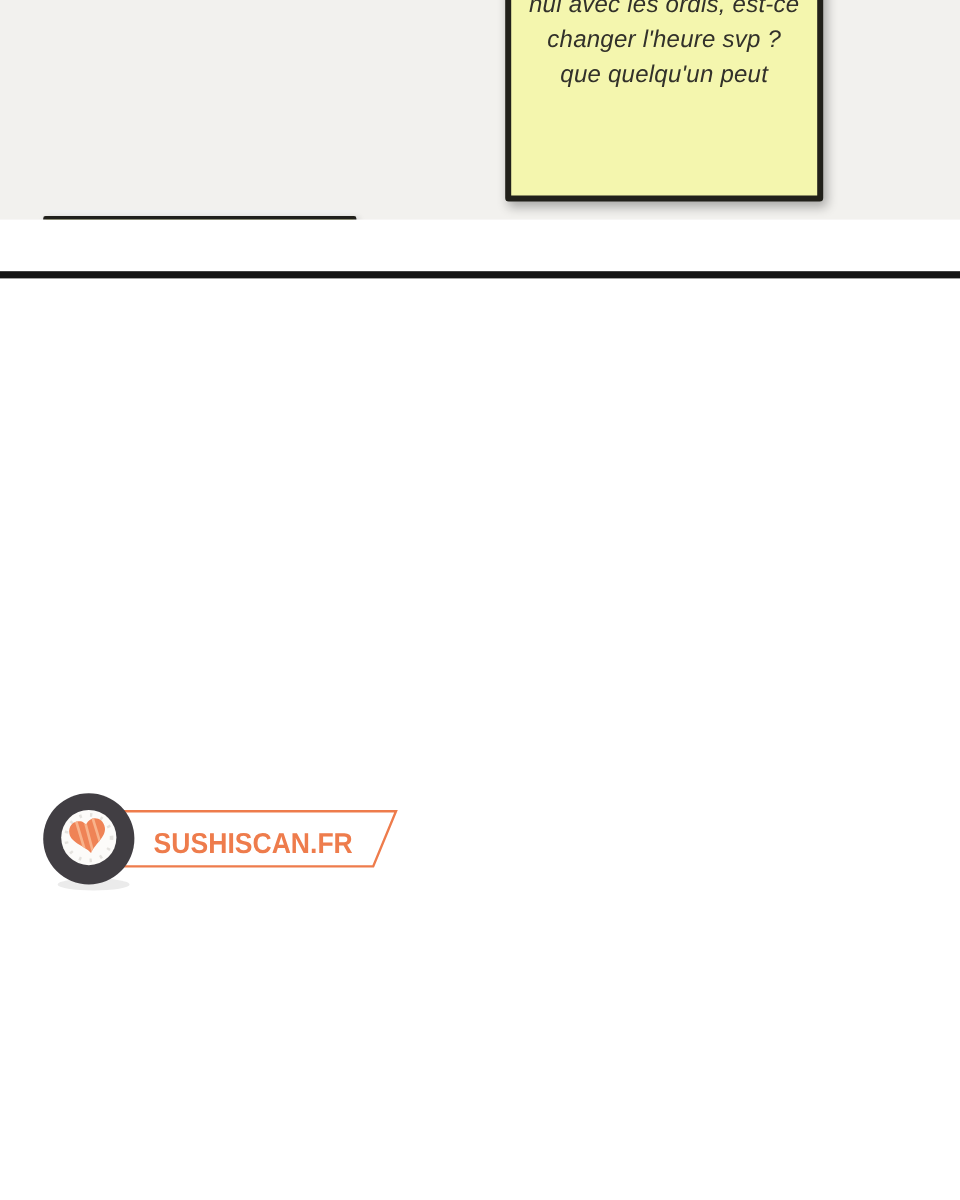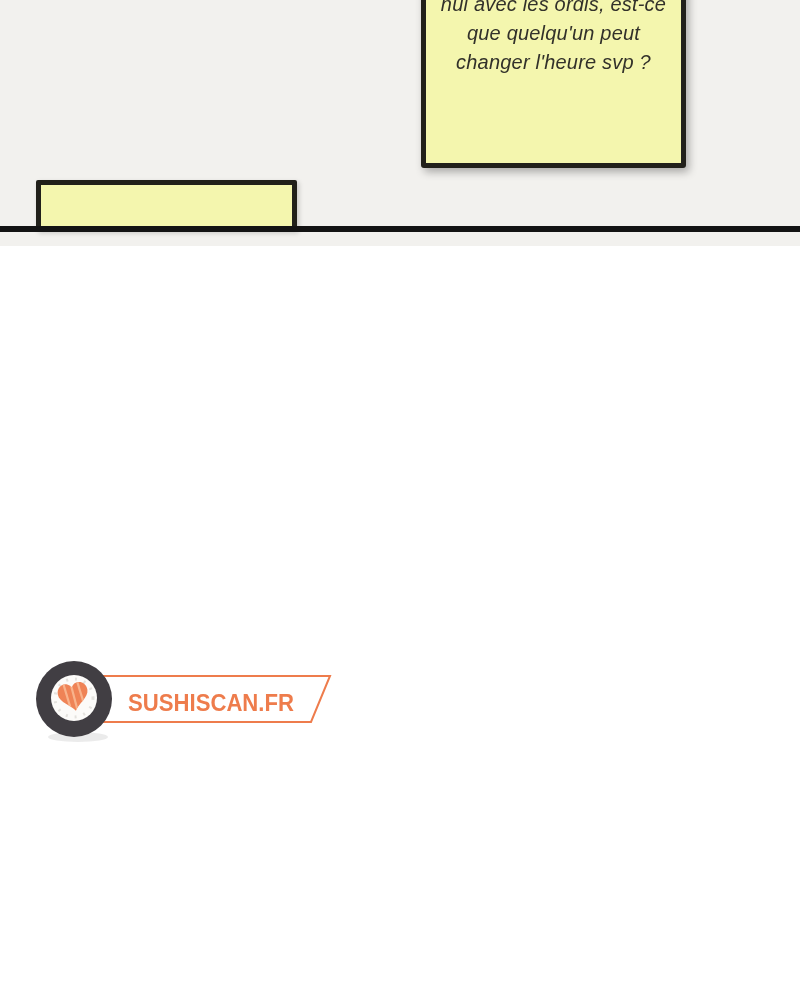--- a/index.html
+++ b/index.html
@@ -8,21 +8,21 @@
     background:#ffffff;
     font-family:"DejaVu Sans", sans-serif;
     overflow:hidden;
   }
   .page {
     position:relative; width:800px; height:1000px;
     background:#ffffff; overflow:hidden;
   }
   
   .top-band {
-    position:absolute; left:0; top:0; width:800px; height:246px;
+    position:absolute; left:0; top:0; width:800px; height:183px;
     background:#f2f1ee; overflow:hidden;
   }
   
   .sticky-note {
     position:absolute; left:421px; top:-99px; width:265px; height:267px;
     box-sizing:border-box;
     background:#f4f6ae;
     border:5px solid #21201a;
     border-radius:3px;
     box-shadow:3px 4px 9px rgba(0,0,0,0.30);
@@ -66,22 +66,22 @@
 </head>
 <body>
 
 <div class="page">
 
   <div class="top-band">
 
     <div class="sticky-note">
       <div class="note-text">
         <div>nul avec les ordis, est-ce</div>
+        <div>changer l'heure svp ?</div>
         <div>que quelqu'un peut</div>
-        <div>changer l'heure svp ?</div>
       </div>
     </div>
 
     <div class="strip-panel"></div>
   </div>
 
   <div class="divider"></div>
 
   <div class="logo-wrap">
     <svg width="320" height="90" viewBox="0 0 320 90">

